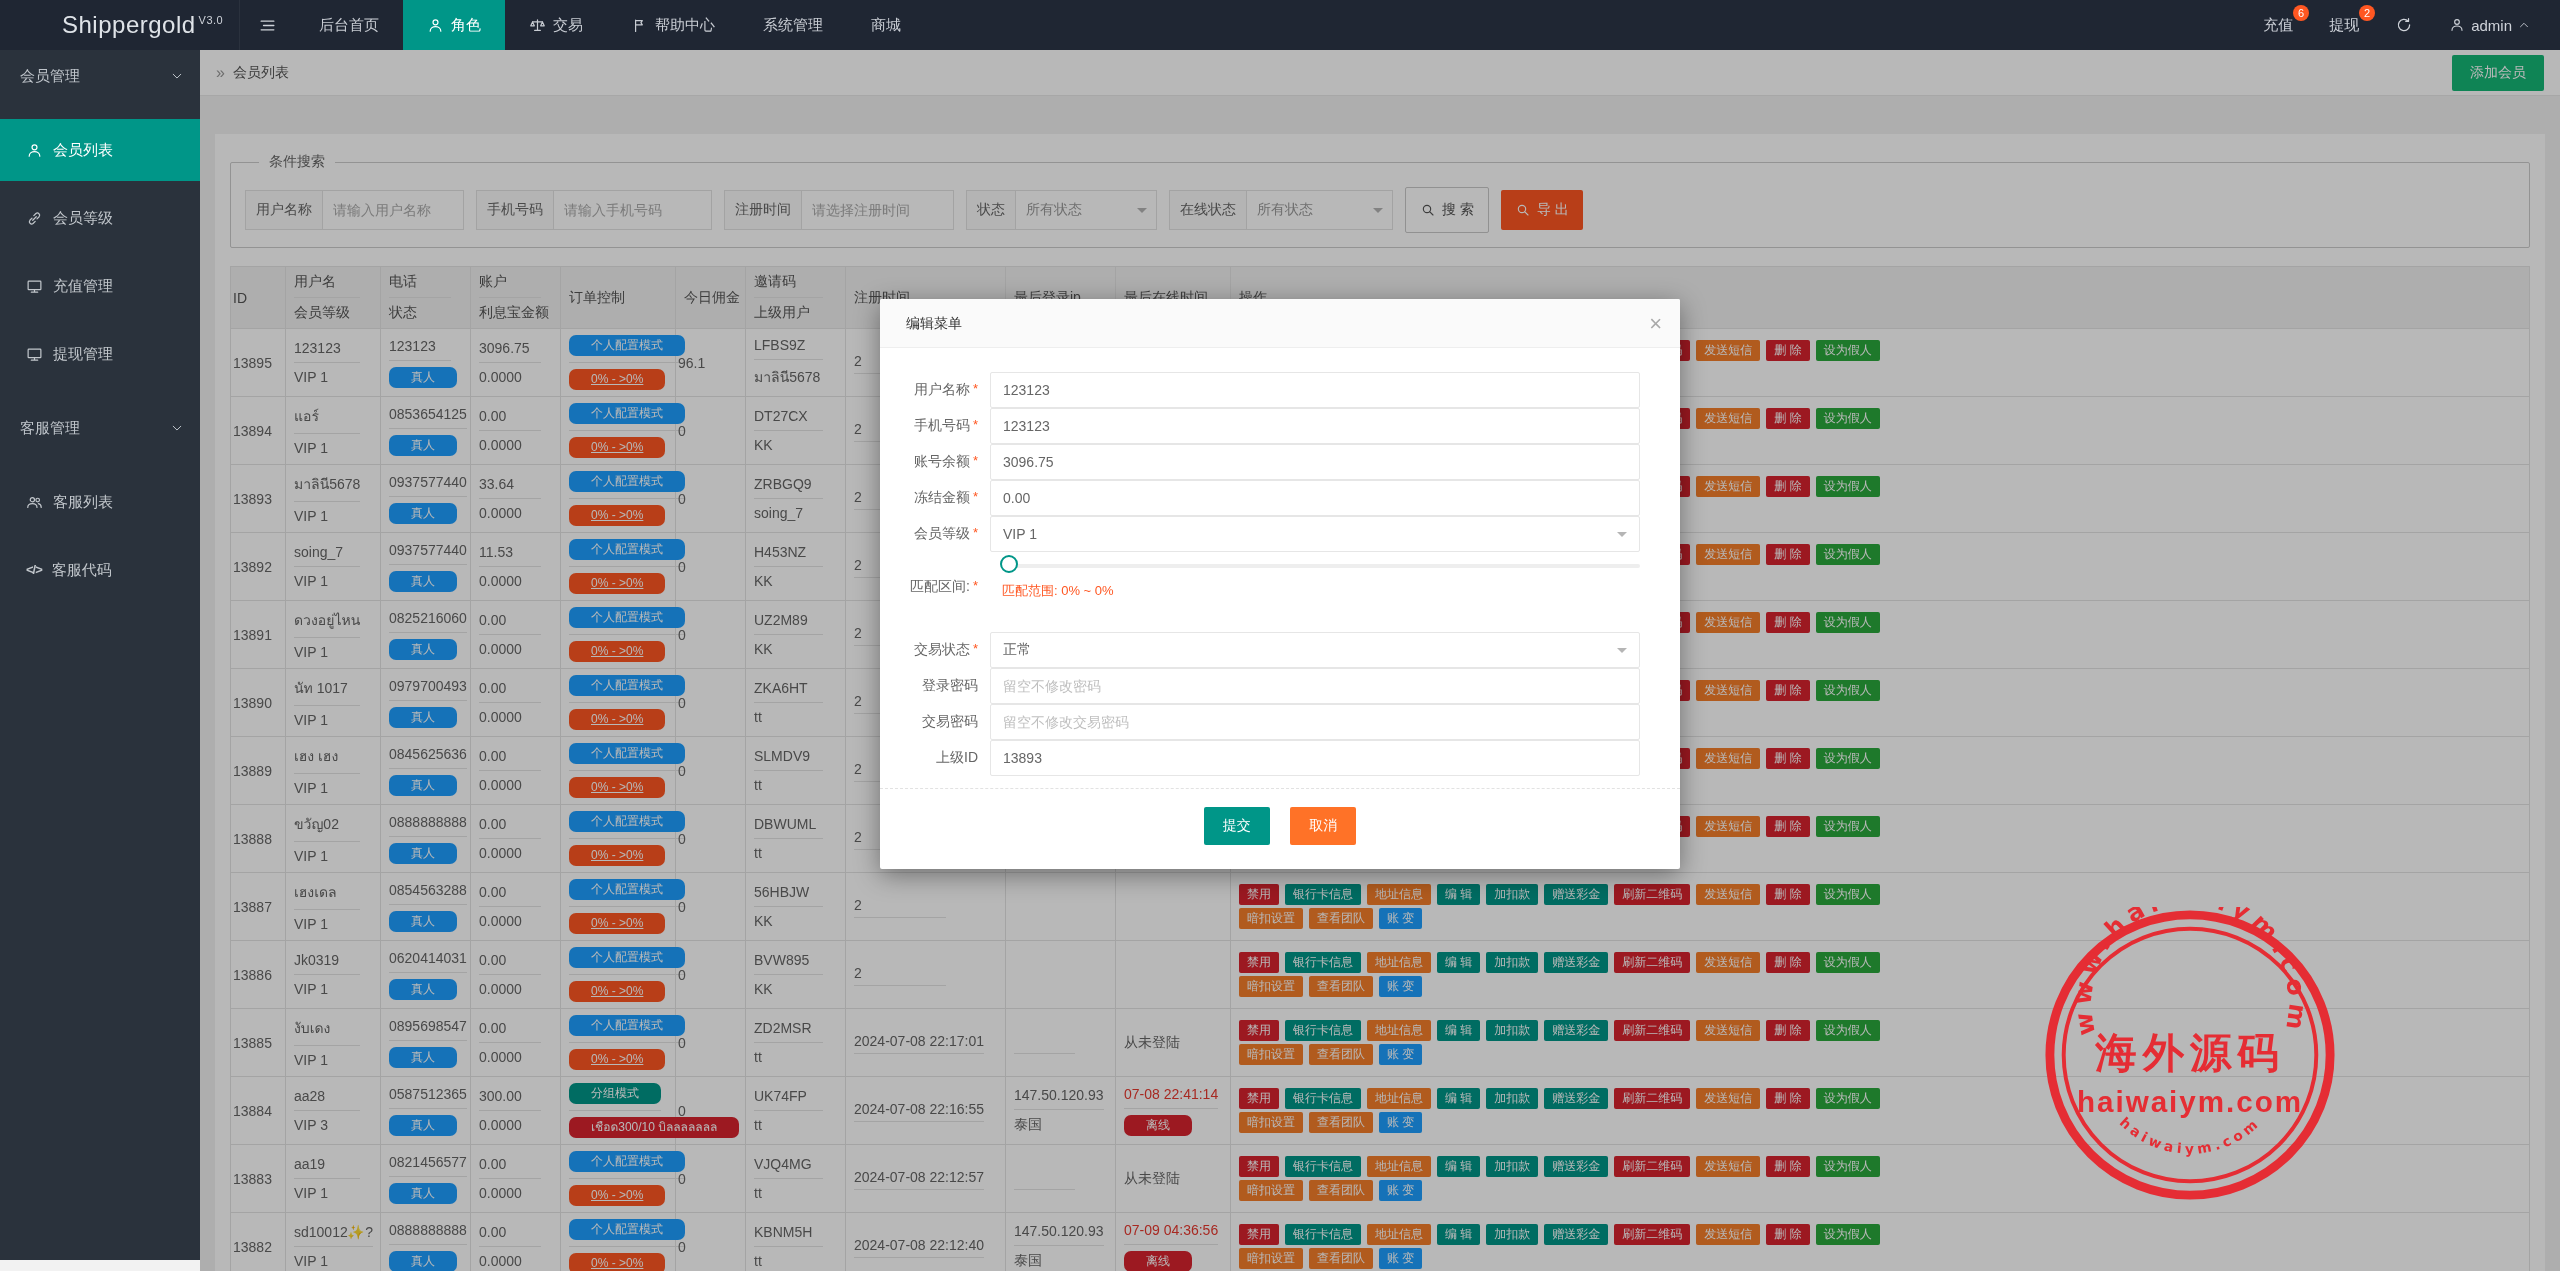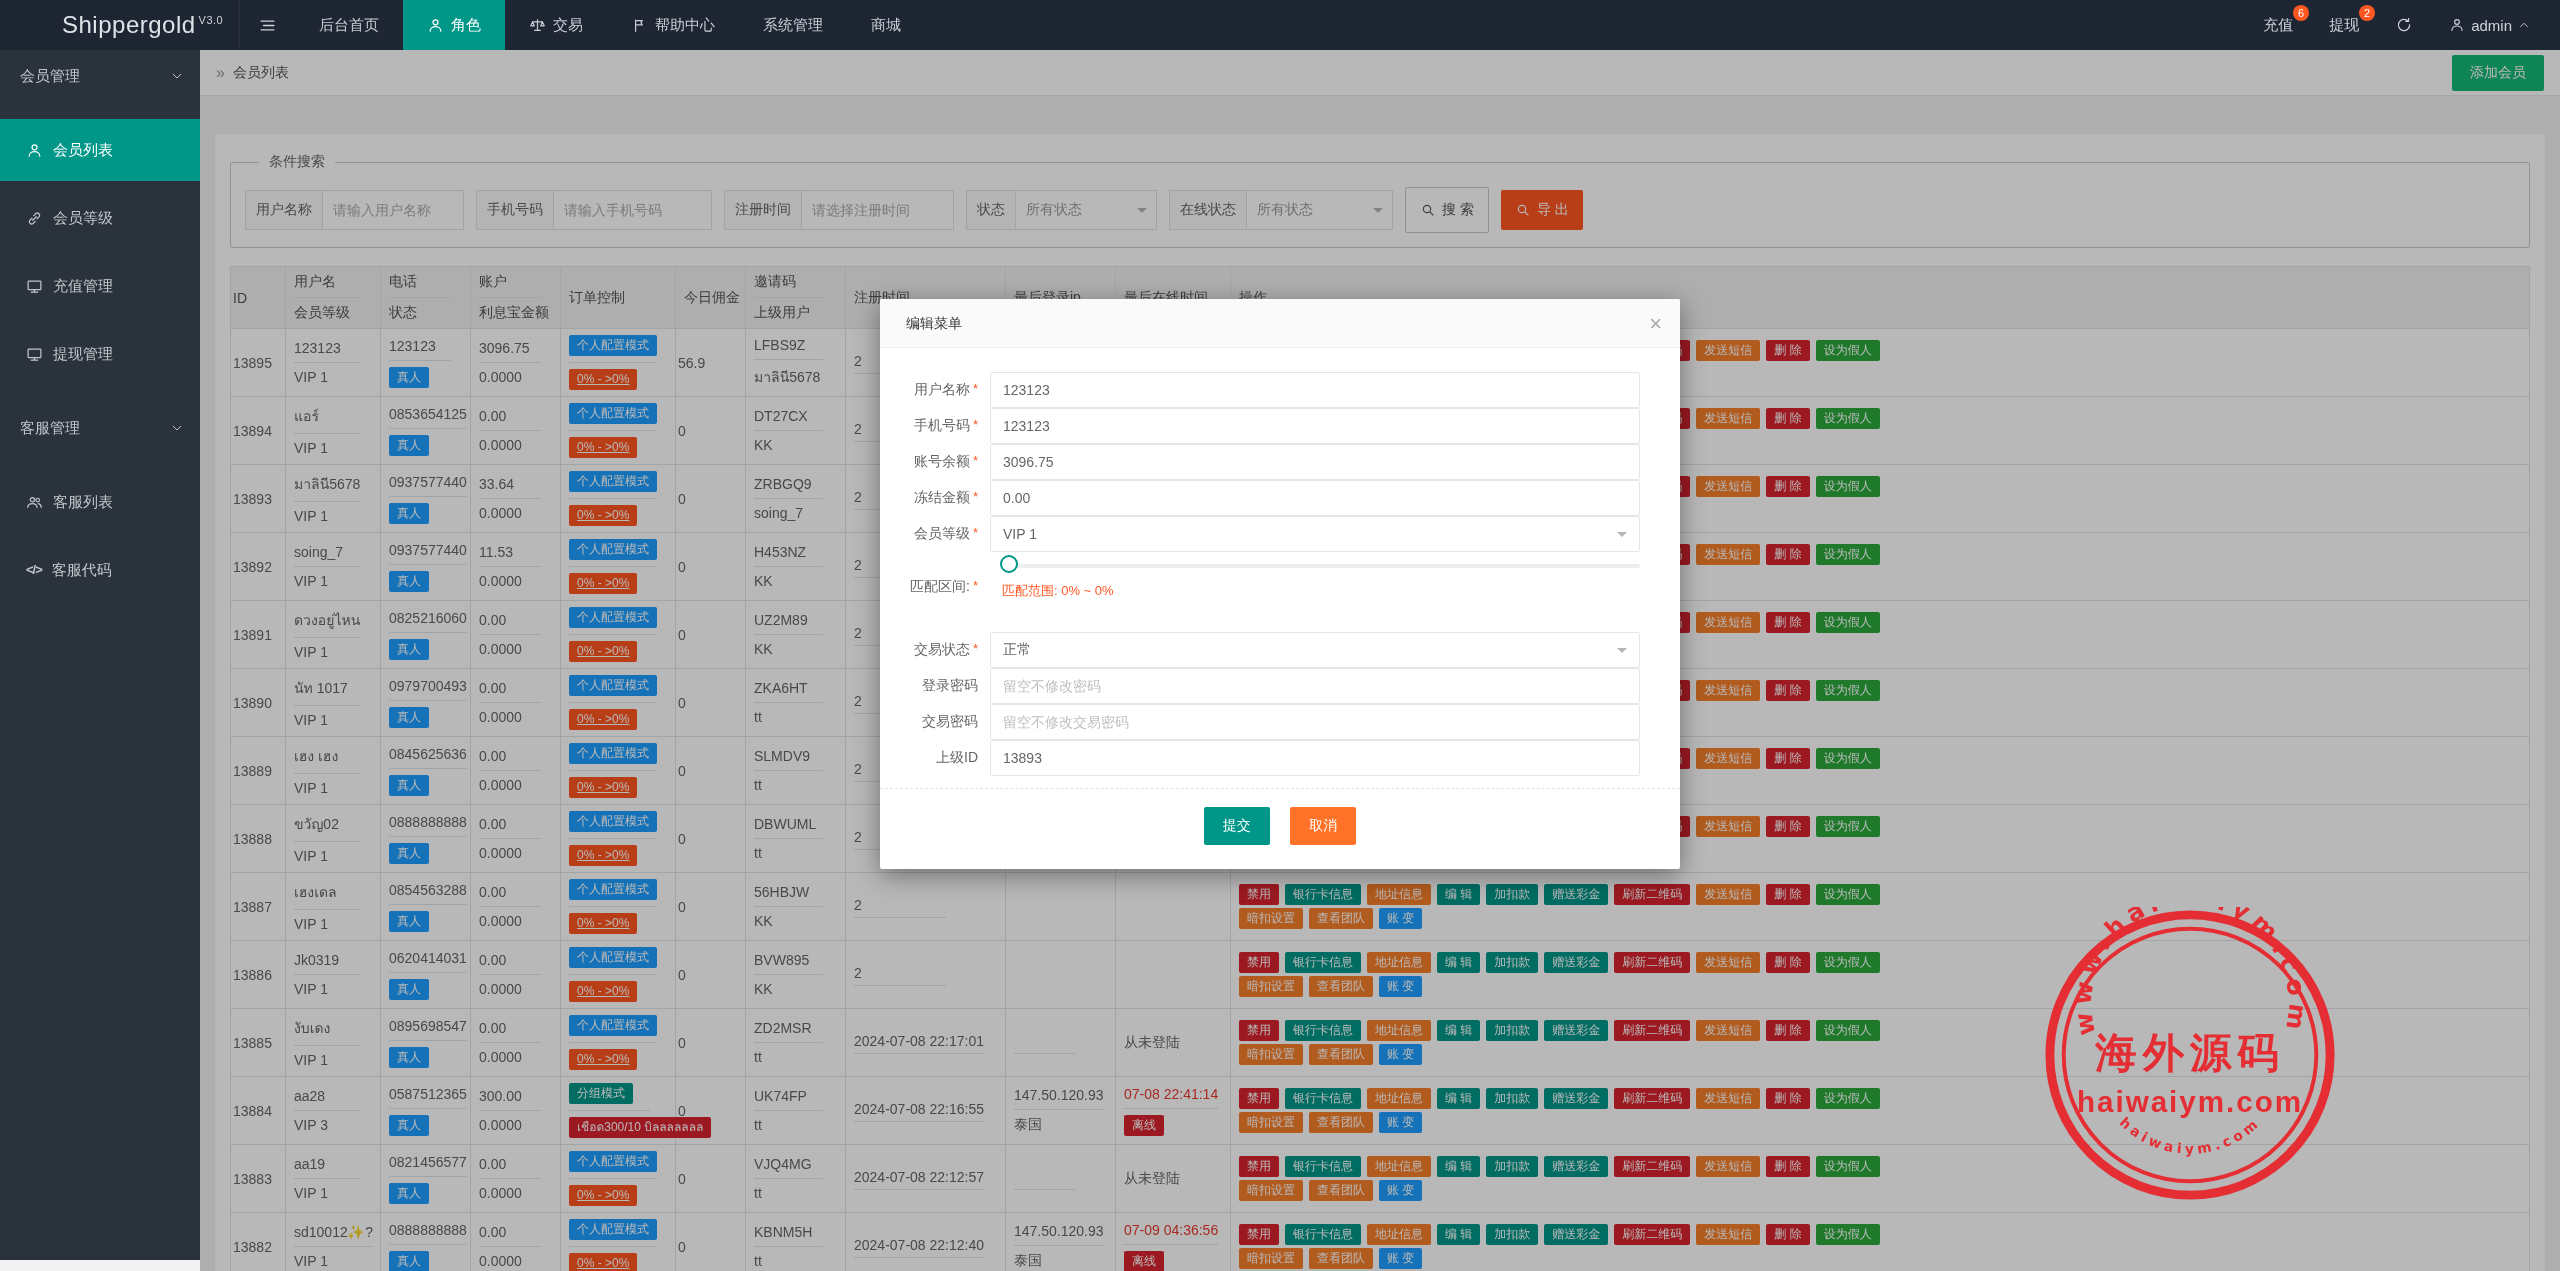--- a/index.html
+++ b/index.html
@@ -51,21 +51,21 @@
 
   
   table.grid { width:100%; border-collapse:collapse; table-layout:fixed; font-size:14px; color:#666; }
   .grid th, .grid td { border:1px solid #e4e4e4; vertical-align:middle; padding:4px 2px 4px 8px; text-align:left; overflow:visible; }
   .grid thead th { background:#f2f2f2; color:#555; font-weight:normal; height:48px; }
   .grid tbody td { height:68px; background:#fff; }
   .c-center { text-align:right; padding-left:2px !important;margin-top:40px; }
   .v1 { display:inline-block; min-width:78%; border-bottom:1px solid #e3e3e3; padding:2px 0 6px; white-space:nowrap; }
   .v2 { display:block; padding:6px 0 2px; white-space:nowrap; }
   .single-u { display:inline-block; min-width:62%; border-bottom:1px solid #e3e3e3; padding:2px 0 4px; white-space:nowrap; }
-  .badge { display:inline-block; padding:3px 8px; border-radius:2px; color:#fff; font-size:12px; line-height:15px; white-space:nowrap; }
+  .badge { display:inline-block; padding:3px 22px; border-radius:7px; color:#fff; font-size:12px; line-height:15px; white-space:nowrap; }
   .bg-blue { background:#1E9FFF; } .bg-teal { background:#009688; } .bg-orange-red { background:#FF5722;text-decoration:underline; }
   .bg-red { background:#d9232e; } .bg-orange { background:#f57e2a; } .bg-green { background:#2aa83c; }
   .red-text { color:#e8392f; }
   .act-line { white-space:nowrap; margin:3px 0; }
   .abtn { display:inline-block; padding:3px 8px; border-radius:2px; color:#fff; font-size:12px; line-height:15px; margin-right:6px; cursor:pointer; white-space:nowrap; }
 
   
   .overlay { position:absolute; left:0; top:0; width:2360px; height:1221px; background:rgba(0,0,0,.28); z-index:50; }
   .watermark { position:absolute; left:1842px; top:857px; width:296px; height:296px; z-index:60; opacity:.95; pointer-events:none; }
 
@@ -329,21 +329,21 @@
             <th><span>操作</span></th>
           </tr>
         </thead>
       <tbody>
           <tr>
             <td class="c-center">13895</td>
             <td><span class="v1">123123</span><span class="v2">VIP 1</span></td>
             <td><span class="v1">123123</span><span class="v2"><span class="badge bg-blue">真人</span></span></td>
             <td><span class="v1">3096.75</span><span class="v2">0.0000</span></td>
             <td><span class="v1"><span class="badge bg-blue">个人配置模式</span></span><span class="v2"><span class="badge bg-orange-red">0% - &gt;0%</span></span></td>
-            <td class="c-center">56.9</td>
+            <td class="c-center">96.1</td>
             <td><span class="v1">LFBS9Z</span><span class="v2">มาลินี5678</span></td>
             <td><span class="single-u">2</span></td>
             <td></td>
             <td></td>
             <td>
               <div class="act-line"><span class="abtn bg-red">禁用</span><span class="abtn bg-teal">银行卡信息</span><span class="abtn bg-orange">地址信息</span><span class="abtn bg-teal">编 辑</span><span class="abtn bg-teal">加扣款</span><span class="abtn bg-teal">赠送彩金</span><span class="abtn bg-red">刷新二维码</span><span class="abtn bg-orange">发送短信</span><span class="abtn bg-red">删 除</span><span class="abtn bg-green">设为假人</span></div>
               <div class="act-line"><span class="abtn bg-orange">暗扣设置</span><span class="abtn bg-orange">查看团队</span><span class="abtn bg-blue">账 变</span></div>
             </td>
           </tr>
           <tr>

